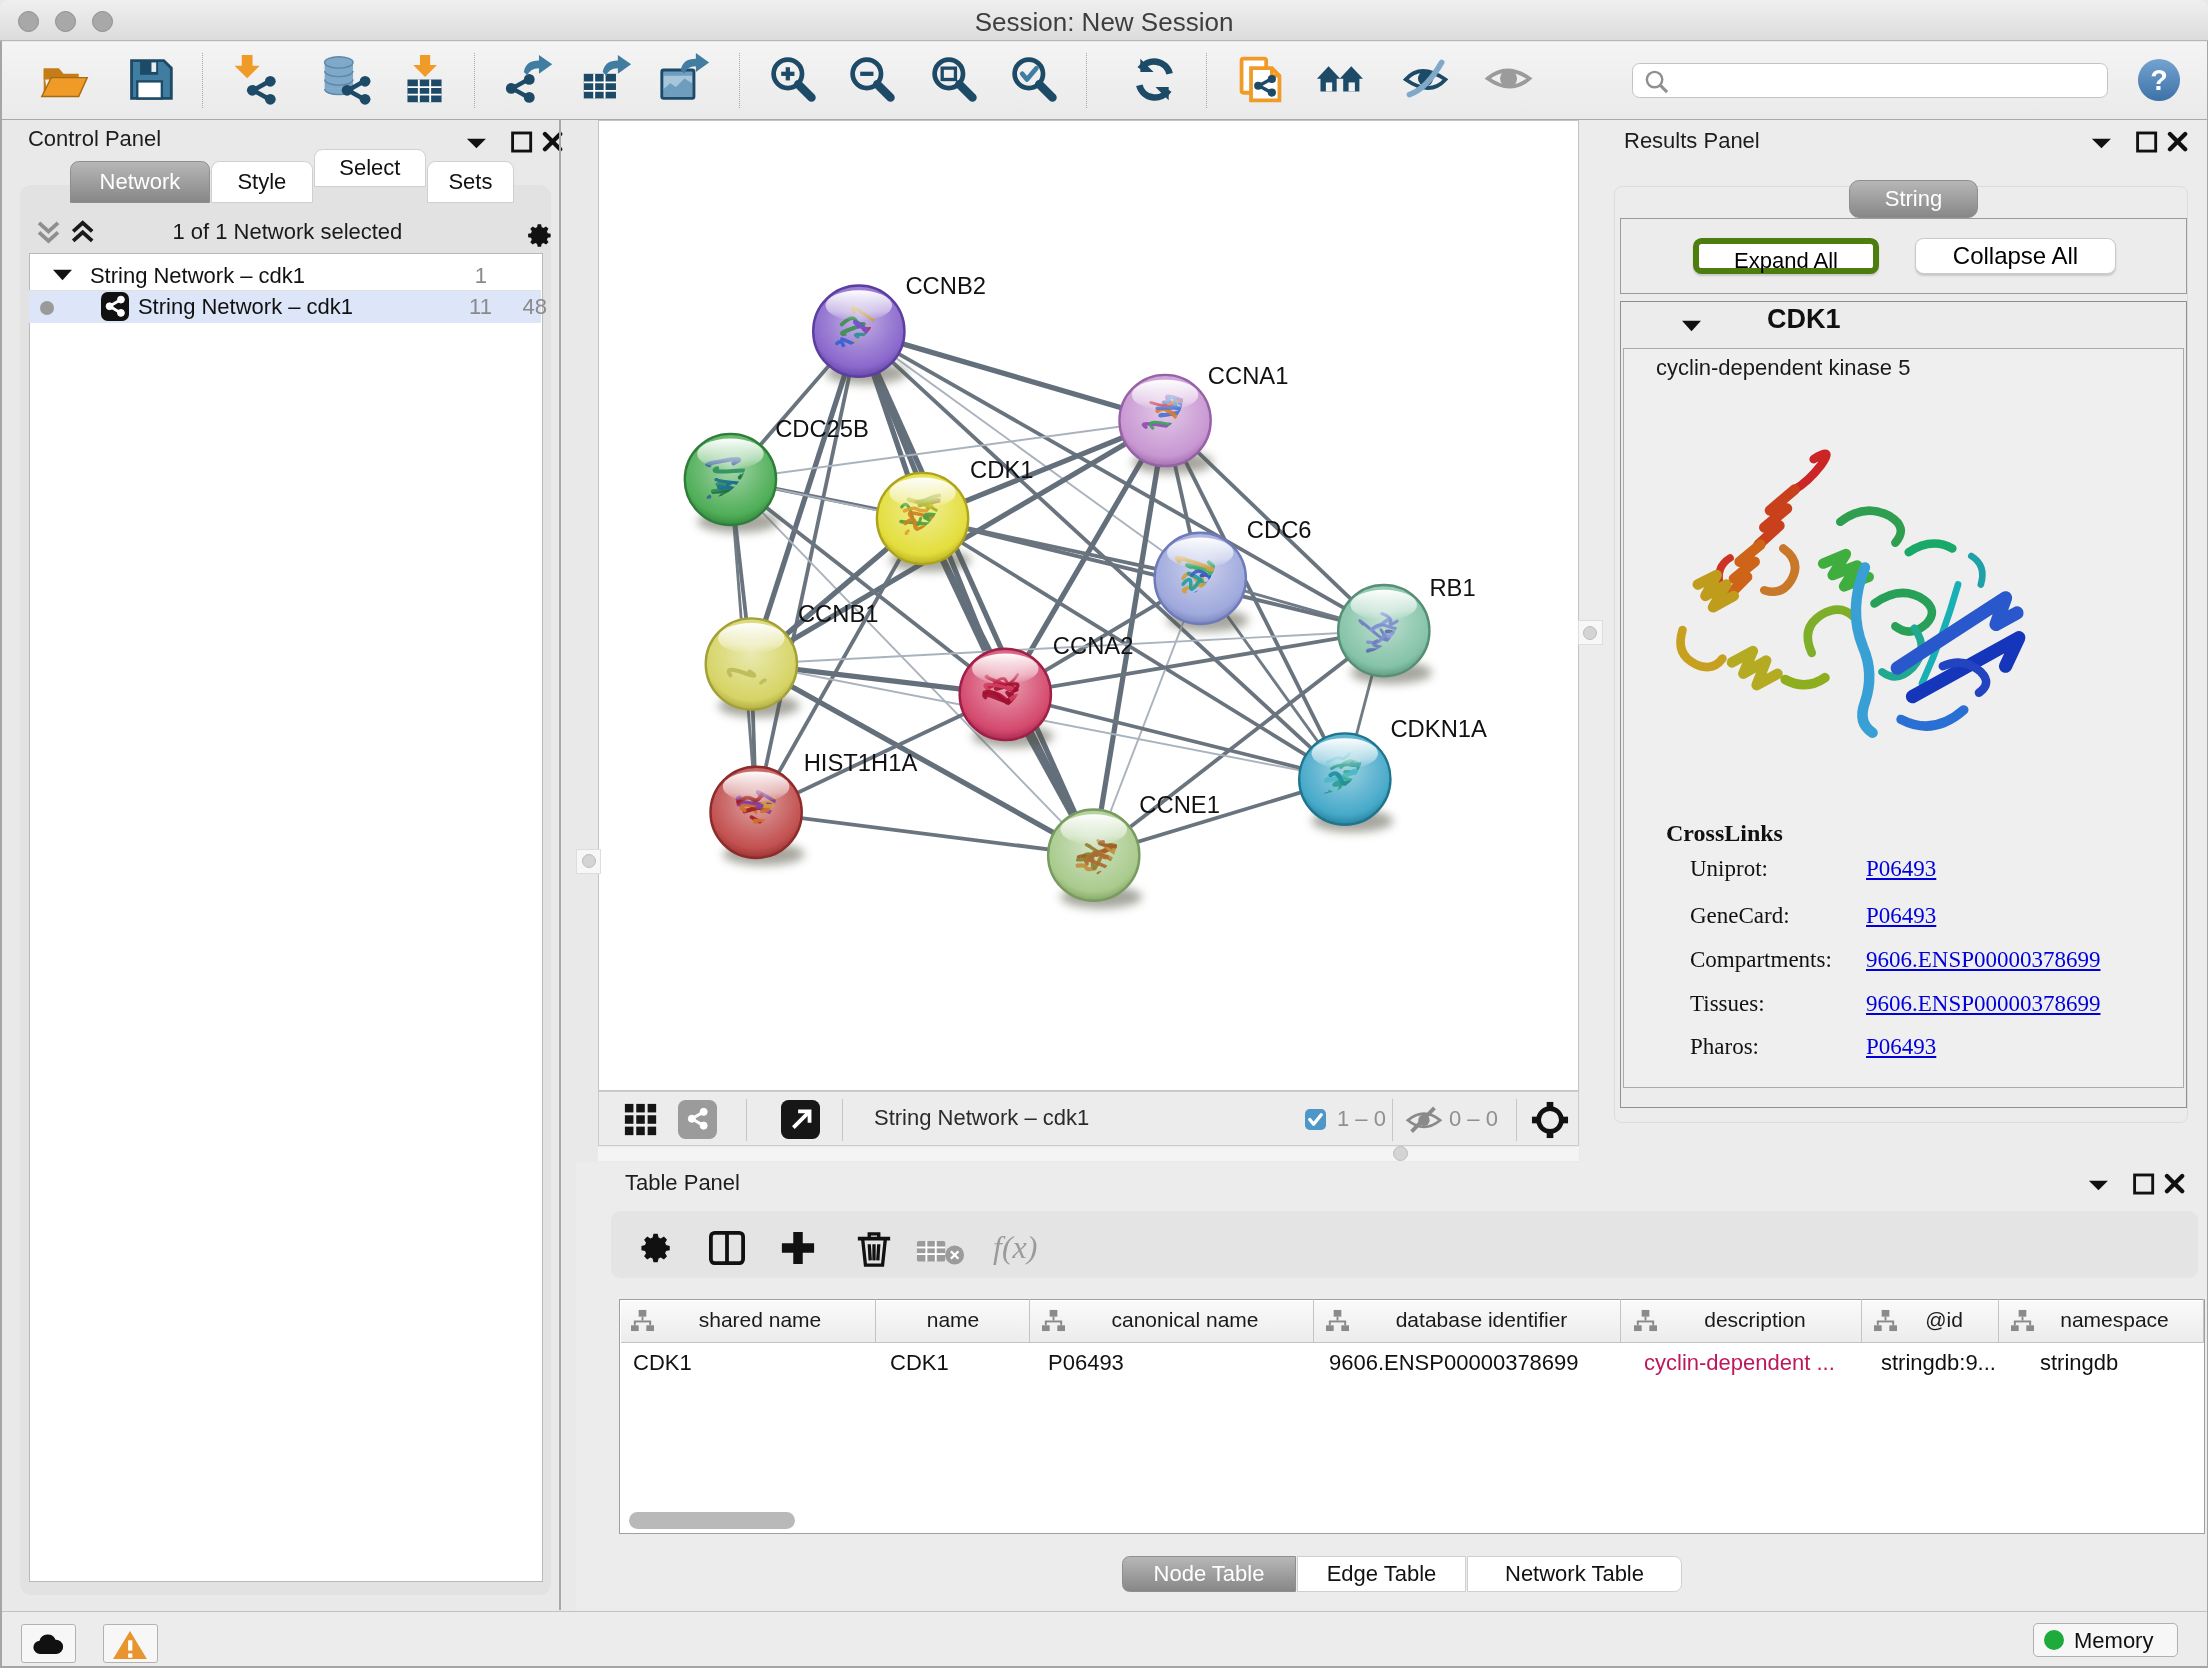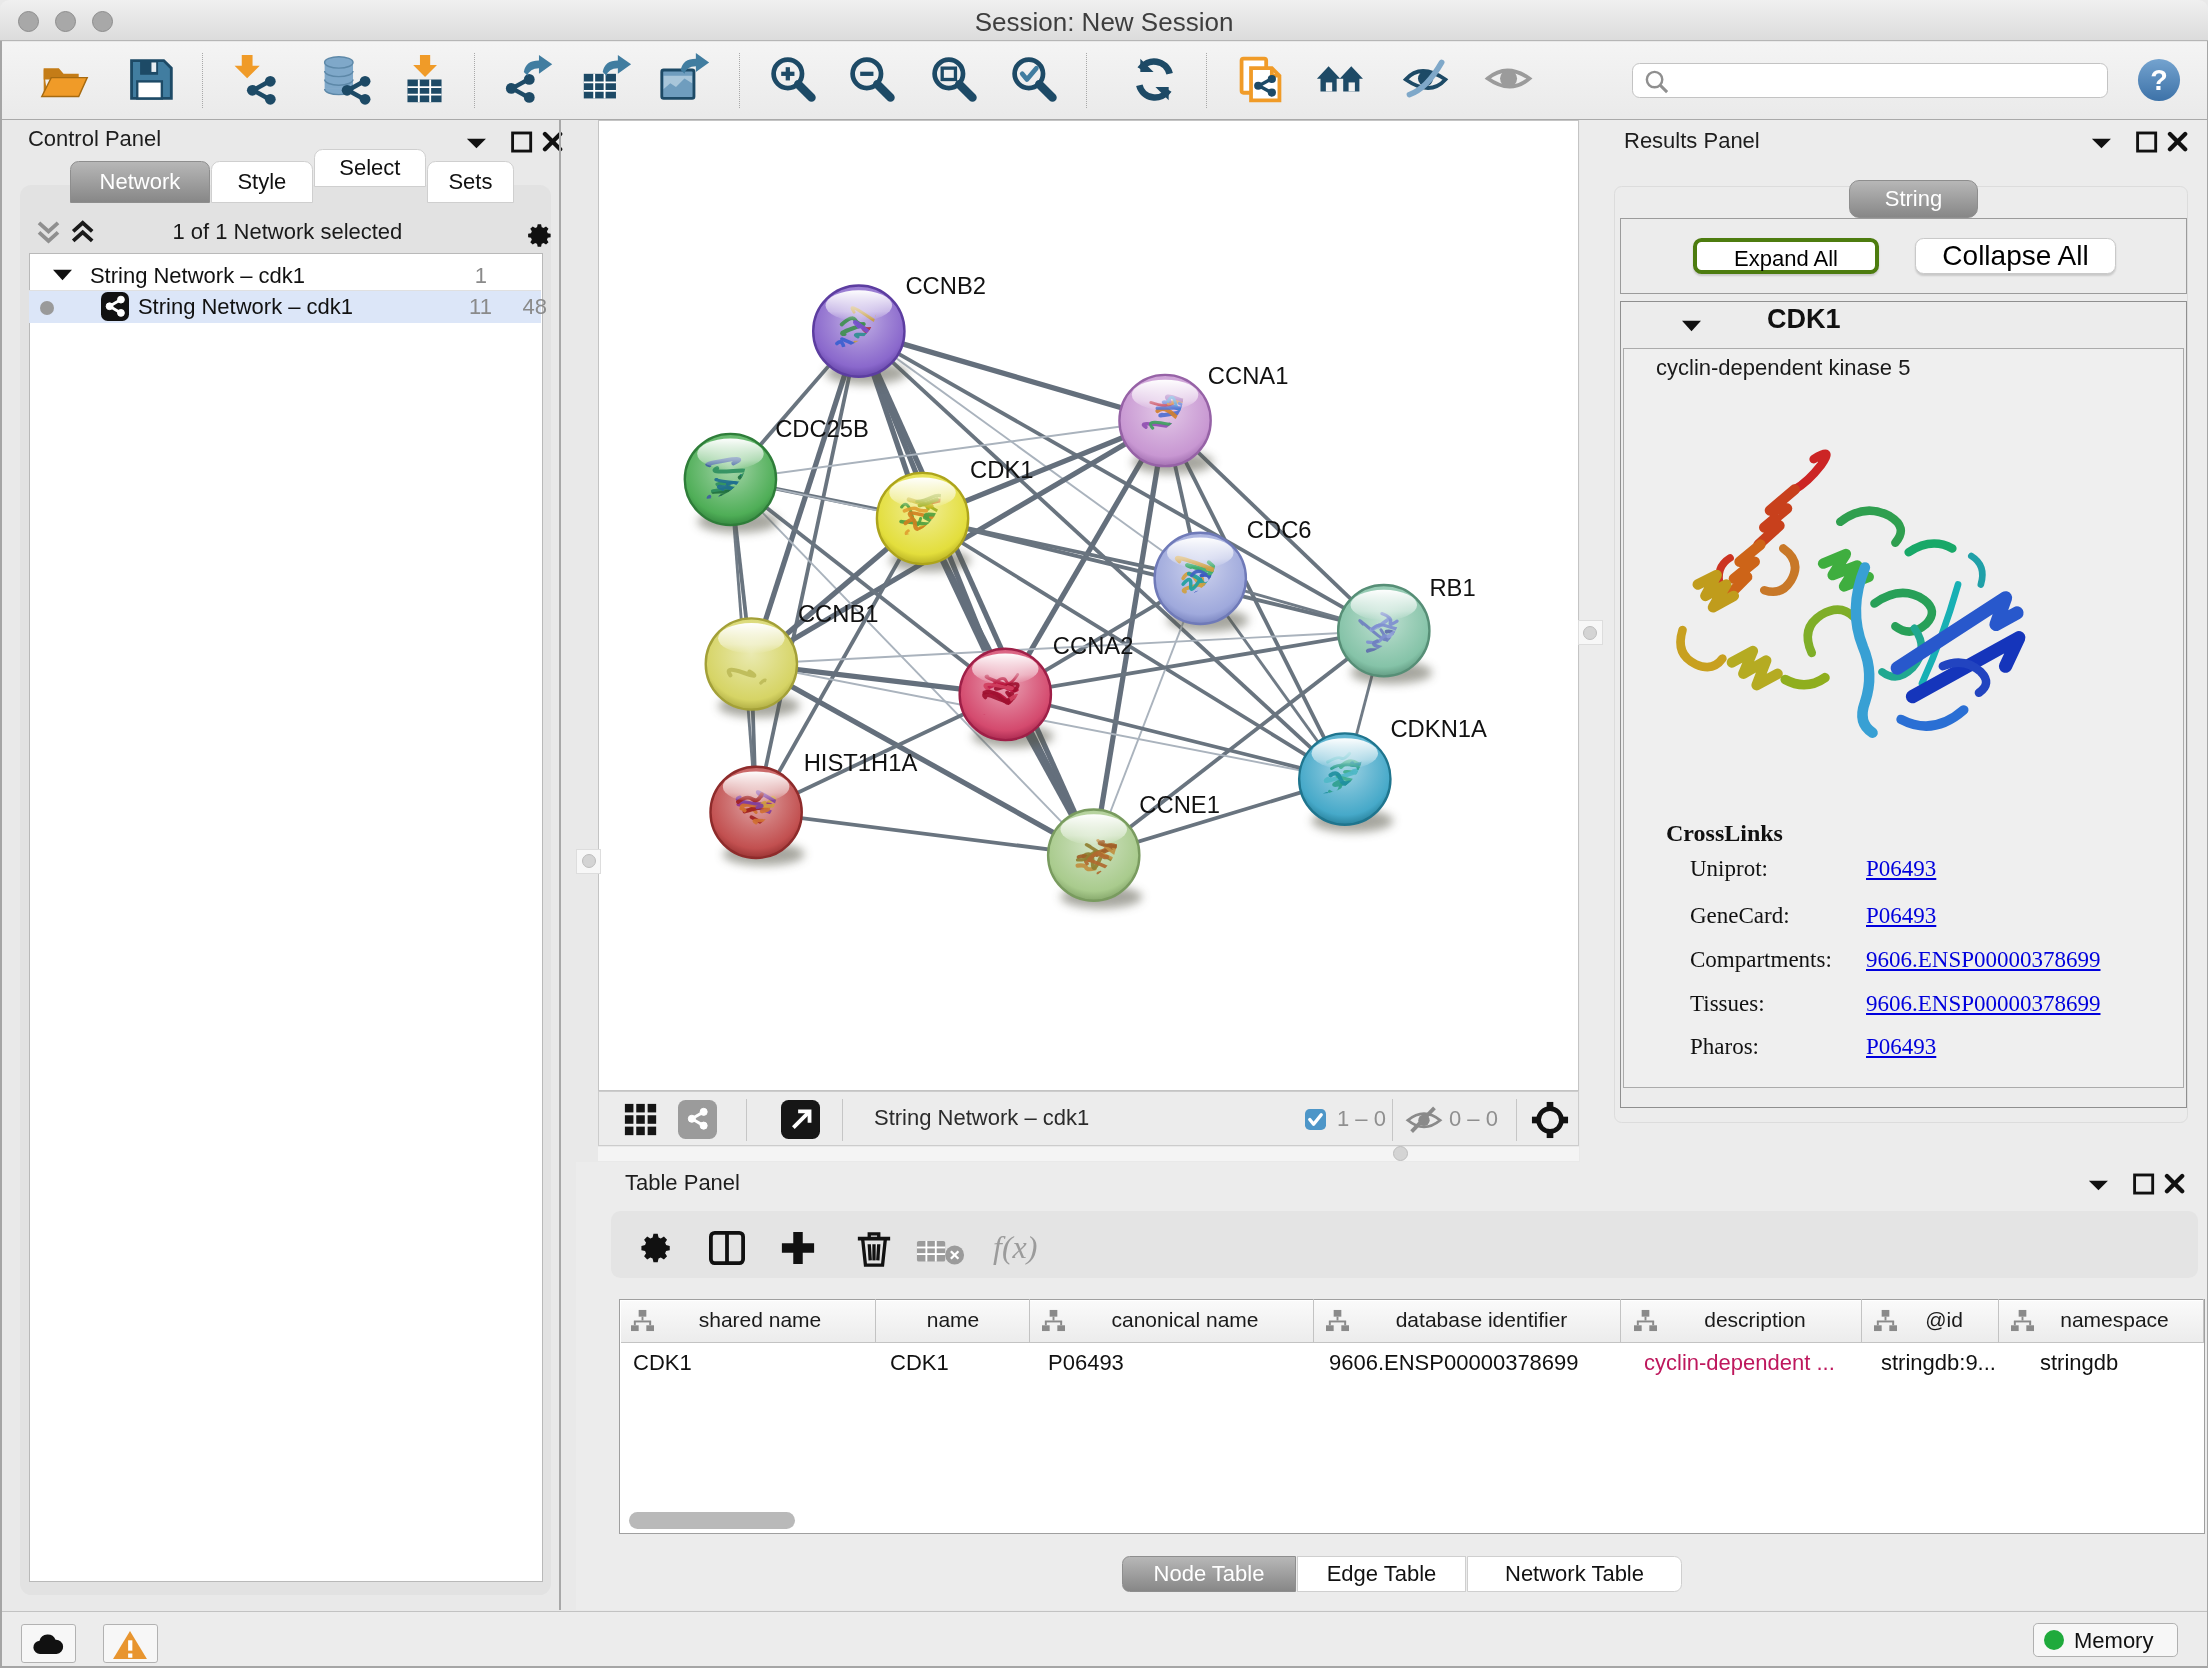--- a/index.html
+++ b/index.html
@@ -679,22 +679,22 @@
 <path d="M2 8 l10 10 10 -10 z" fill="#111"></path>
 <rect x="50" y="2" width="19" height="19" fill="none" stroke="#111" stroke-width="3"></rect>
 <g stroke="#111" stroke-width="4.5" stroke-linecap="round">
         <line x1="84" y1="3" x2="100" y2="19"></line>
         <line x1="100" y1="3" x2="84" y2="19"></line>
       </g>
 </svg>
 <div class="abs" style="left:34px;top:66px;width:574px;height:937px;background:#ececec;border:1px solid #dcdcdc;border-radius:7.6px"></div>
 <div class="tab tabsel" style="left:269px;top:60px;width:129px;height:38px;border-radius:10px">String</div>
 <div class="abs" style="left:40px;top:98px;width:567px;height:76px;border:1px solid #9b9b9b"></div>
-<div class="abs" style="left:113px;top:118px;width:186px;height:36px;background:#fff;border:4px solid #4d7c0f;border-radius:8.6px;box-shadow:0 1.9px 1.9px rgba(0,0,0,0.15);text-align:center;font-size:22px;line-height:34px">Expand All</div>
-<div class="abs" style="left:335px;top:118px;width:201px;height:36px;background:#fff;border:1px solid #c9c9c9;border-radius:8.6px;box-shadow:0 1.9px 1.9px rgba(0,0,0,0.15);text-align:center;font-size:28px;line-height:34px">Collapse All</div>
+<div class="abs" style="left:113px;top:118px;width:186px;height:36px;background:#fff;border:6px solid #4d7c0f;border-radius:8.6px;box-shadow:0 1.9px 1.9px rgba(0,0,0,0.15);text-align:center;font-size:22px;line-height:34px">Expand All</div>
+<div class="abs" style="left:335px;top:118px;width:201px;height:36px;background:#fff;border:1px solid #c9c9c9;border-radius:8.6px;box-shadow:0 1.9px 1.9px rgba(0,0,0,0.15);text-align:center;font-size:24px;line-height:34px">Collapse All</div>
 <div class="abs" style="left:40px;top:181px;width:567px;height:807px;border:1px solid #8f8f8f"></div>
 <svg class="abs" style="left:100px;top:197px" width="23" height="19" viewBox="0 0 24 20">
       <path d="M2 4 l10 11 10 -11 z" fill="#111"></path>
     </svg>
 <div class="abs" style="left:187px;top:184px;font-size:27px;font-weight:bold;color:#111">CDK1</div>
 <div class="abs" style="left:43px;top:228px;width:561px;height:740px;border:1px solid #ababab;background:#efefef"></div>
 <div class="abs" style="left:76px;top:235px;font-size:22px;color:#1a1a1a">cyclin-dependent kinase 5</div>
 <svg class="abs" style="left:89px;top:322px" width="371" height="323" viewBox="0 0 390 340">
 <g fill="none" stroke-linecap="round" stroke-linejoin="round">
 <path d="M152,18 q22,-14 8,6 q-14,18 -28,26" stroke="#cc2525" stroke-width="9"></path>

